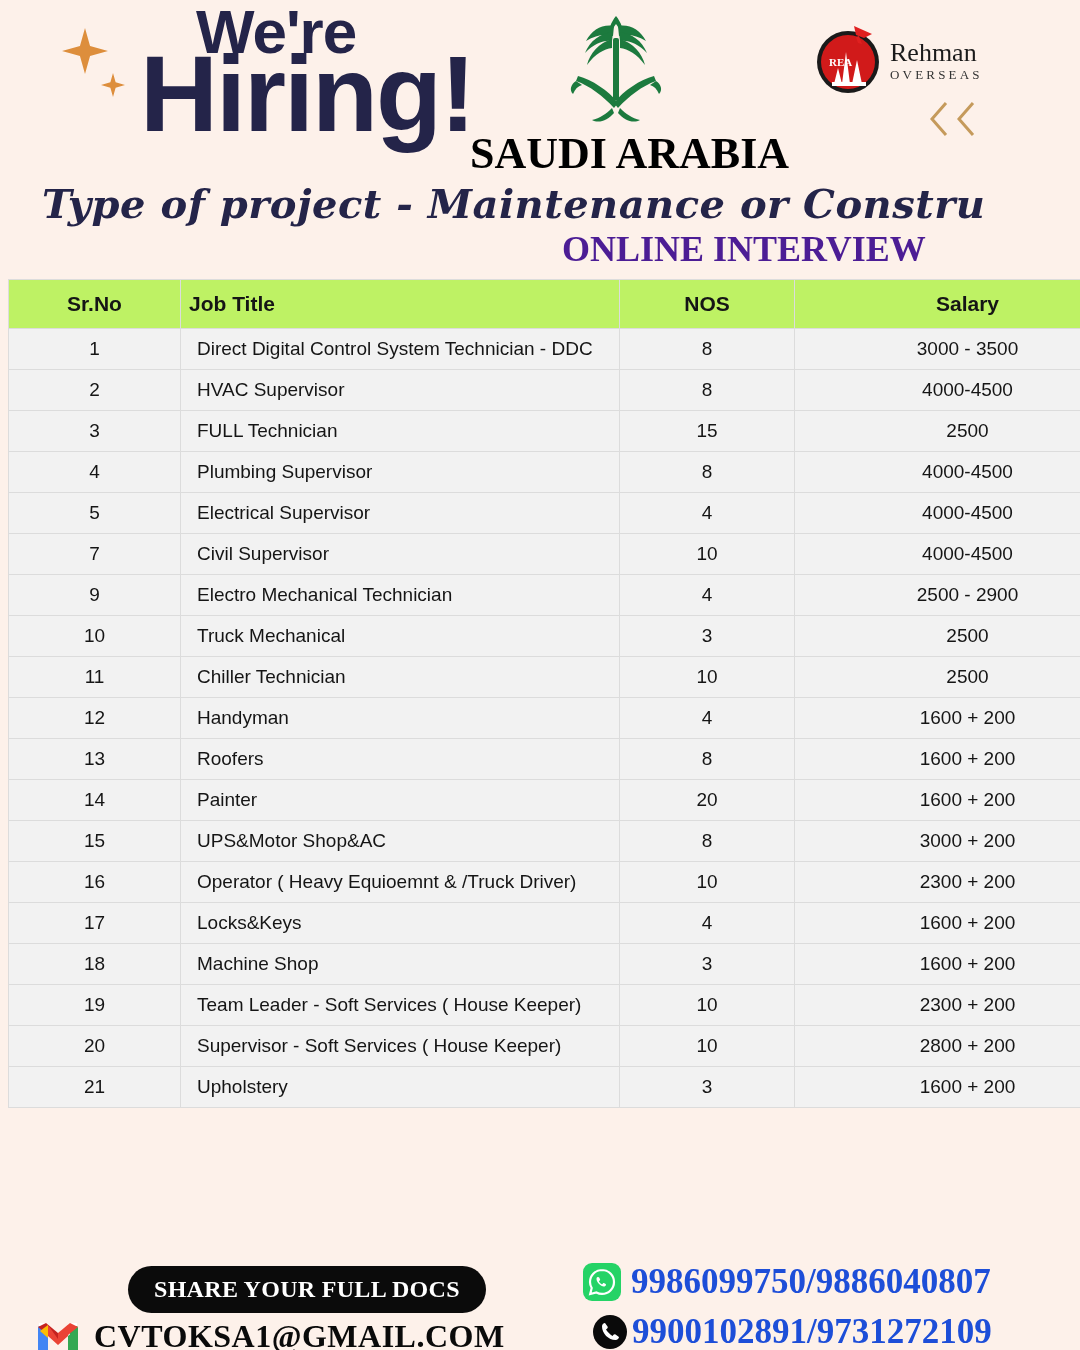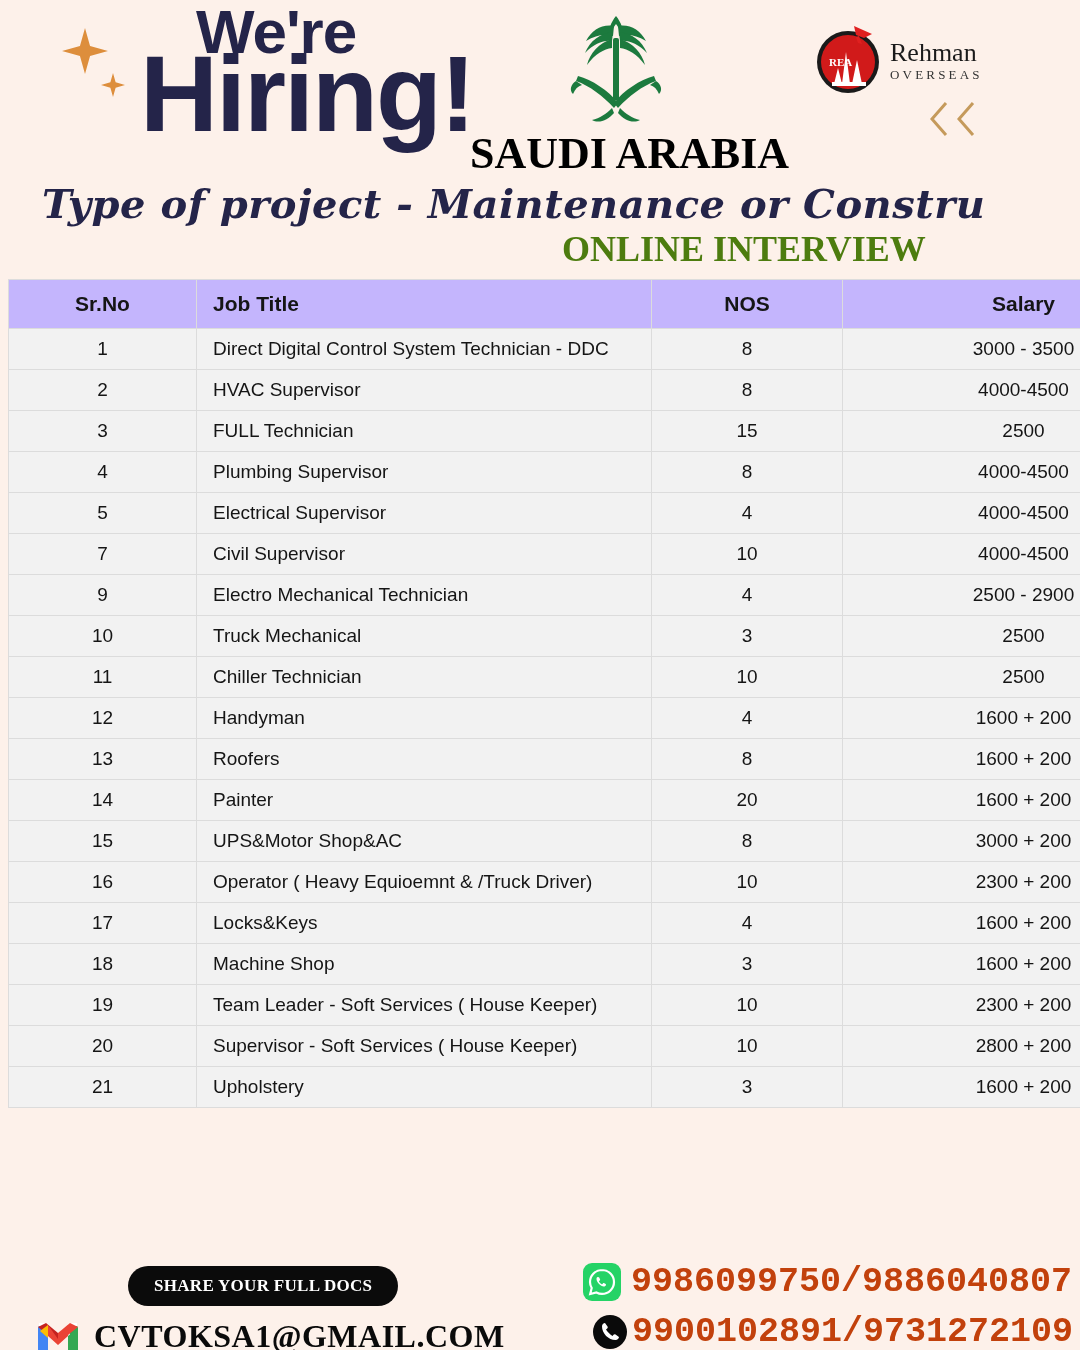--- a/index.html
+++ b/index.html
@@ -92,21 +92,21 @@
     font-weight: bold;
     letter-spacing: 0.5px;
     white-space: nowrap;
   }
   .online-interview {
     position: absolute;
     left: 562px;
     top: 228px;
     font-size: 36px;
     font-weight: bold;
-    color: #4d7c0f;
+    color: #4c1d95;
     font-family: "Liberation Serif", serif;
   }
 
   .saudi-emblem {
     position: absolute;
     left: 556px;
     top: 8px;
     width: 120px;
     height: 125px;
   }
@@ -163,25 +163,25 @@
     width: 100%;
     border-collapse: collapse;
     table-layout: fixed;
   }
   table.jobs th, table.jobs td {
     border: 1px solid #dcdcdc;
     font-family: "Liberation Sans", sans-serif;
     color: #151515;
   }
   table.jobs thead th {
-    background: #c4b5fd;
+    background: #bef264;
     font-size: 21px;
     font-weight: bold;
     height: 48px;
-    padding: 0 16px;
+    padding: 0 8px;
   }
   table.jobs tbody td {
     background: #f2f2f2;
     font-size: 19px;
     padding: 9px 16px;
     font-weight: normal;
   }
   .c-sr   { width: 155px; text-align: center; }
   .c-job  { width: 422px; text-align: left; }
   .c-nos  { width: 158px; text-align: center; }
@@ -208,21 +208,21 @@
   }
   .share-pill {
     position: absolute;
     left: 128px;
     top: 80px;
     background: #0b0b0b;
     color: #ffffff;
     border-radius: 28px;
     padding: 10px 26px;
     font-family: "Liberation Serif", serif;
-    font-size: 17px;
+    font-size: 24px;
     font-weight: bold;
     letter-spacing: 0.3px;
   }
   .email-row {
     position: absolute;
     left: 36px;
     top: 132px;
     display: flex;
     align-items: center;
   }
@@ -242,24 +242,24 @@
     align-items: center;
   }
   .ph-row {
     position: absolute;
     left: 592px;
     top: 126px;
     display: flex;
     align-items: center;
   }
   .num-text {
-    font-family: Liberation Mono, monospace;
+    font-family: Liberation Serif, serif;
     font-size: 35px;
     font-weight: bold;
-    color: #c2410c;
+    color: #1d4ed8;
     letter-spacing: 0px;
   }
   .wa-row .num-text { margin-left: 10px; }
   .ph-row .num-text { margin-left: 4px; }
 </style>
 </head>
 <body>
 
 <div class="header">
 

